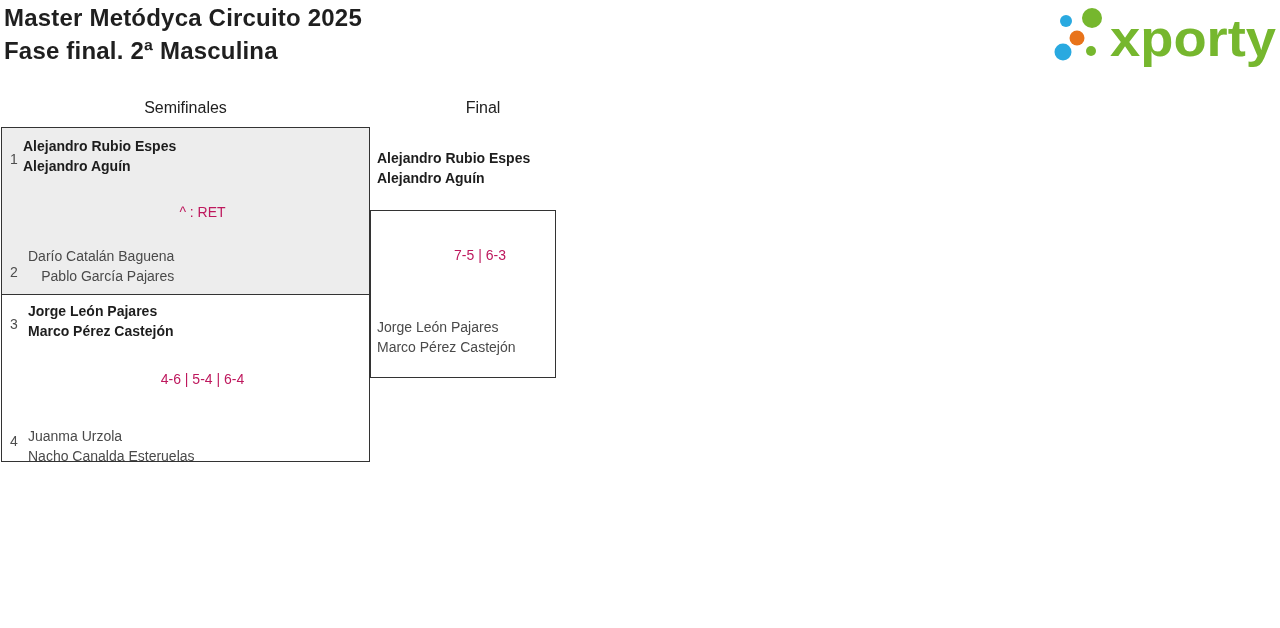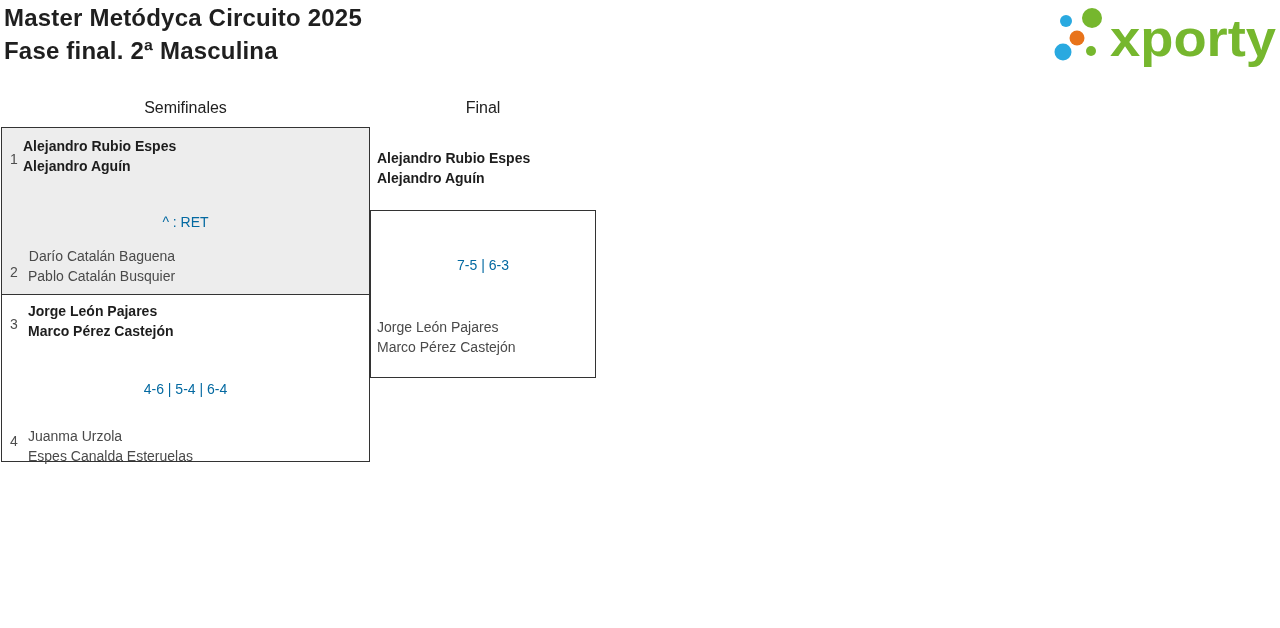--- a/index.html
+++ b/index.html
@@ -51,21 +51,21 @@
 
   
   .match {
     position: absolute;
     box-sizing: border-box;
     border: 1px solid #333333;
     background: #ffffff;
   }
   .match.sf1 { left: 1px;   top: 127px; width: 369px; height: 168px; background: #ededed; }
   .match.sf2 { left: 1px;   top: 294px; width: 369px; height: 168px; }
-  .match.finalbox { left: 370px; top: 210px; width: 226px; height: 168px; }
+  .match.finalbox { left: 370px; top: 210px; width: 186px; height: 168px; }
 
   .seed {
     position: absolute;
     left: 4px;
     width: 16px;
     text-align: center;
     font-size: 14px;
     line-height: 19px;
     color: #4d4d4d;
   }
@@ -76,27 +76,26 @@
     color: #4a4a4a;
     white-space: nowrap;
     cursor: pointer;
   }
   .team.winner {
     font-weight: 700;
     color: #1d1d1d;
   }
   .score {
     position: absolute;
-    left: 0;
+    left: 17px;
     width: 100%;
     text-align: center;
     font-size: 14px;
     line-height: 19px;
-    color: #0369a1;
-    margin-top: 10px;
+    color: #be185d;
   }
 
   
   .sf1 .seed.top    { top: 22px; }
   .sf1 .team.top    { left: 21px; top: 9px; }
   .sf1 .score       { top: 75px; }
   .sf1 .seed.bottom { top: 135px; }
   .sf1 .team.bottom { left: 26px; top: 119px; text-align: right; }
 
   
@@ -136,35 +135,35 @@
   <div class="match sf1">
     <div class="seed top">1</div>
     <div class="team top winner">
       <div>Alejandro Rubio Espes</div>
       <div>Alejandro Aguín</div>
     </div>
     <div class="score">^ : RET</div>
     <div class="seed bottom">2</div>
     <div class="team bottom">
       <div>Darío Catalán Baguena</div>
-      <div>Pablo Catalán Busquier</div>
+      <div>Pablo García Pajares</div>
     </div>
   </div>
 
   <div class="match sf2">
     <div class="seed top">3</div>
     <div class="team top winner">
       <div>Jorge León Pajares</div>
       <div>Marco Pérez Castejón</div>
     </div>
     <div class="score">4-6 | 5-4 | 6-4</div>
     <div class="seed bottom">4</div>
     <div class="team bottom">
       <div>Juanma Urzola</div>
-      <div>Espes Canalda Esteruelas</div>
+      <div>Nacho Canalda Esteruelas</div>
     </div>
   </div>
 
   <div class="team winner final-winner">
     <div>Alejandro Rubio Espes</div>
     <div>Alejandro Aguín</div>
   </div>
 
   <div class="match finalbox">
     <div class="score">7-5 | 6-3</div>

